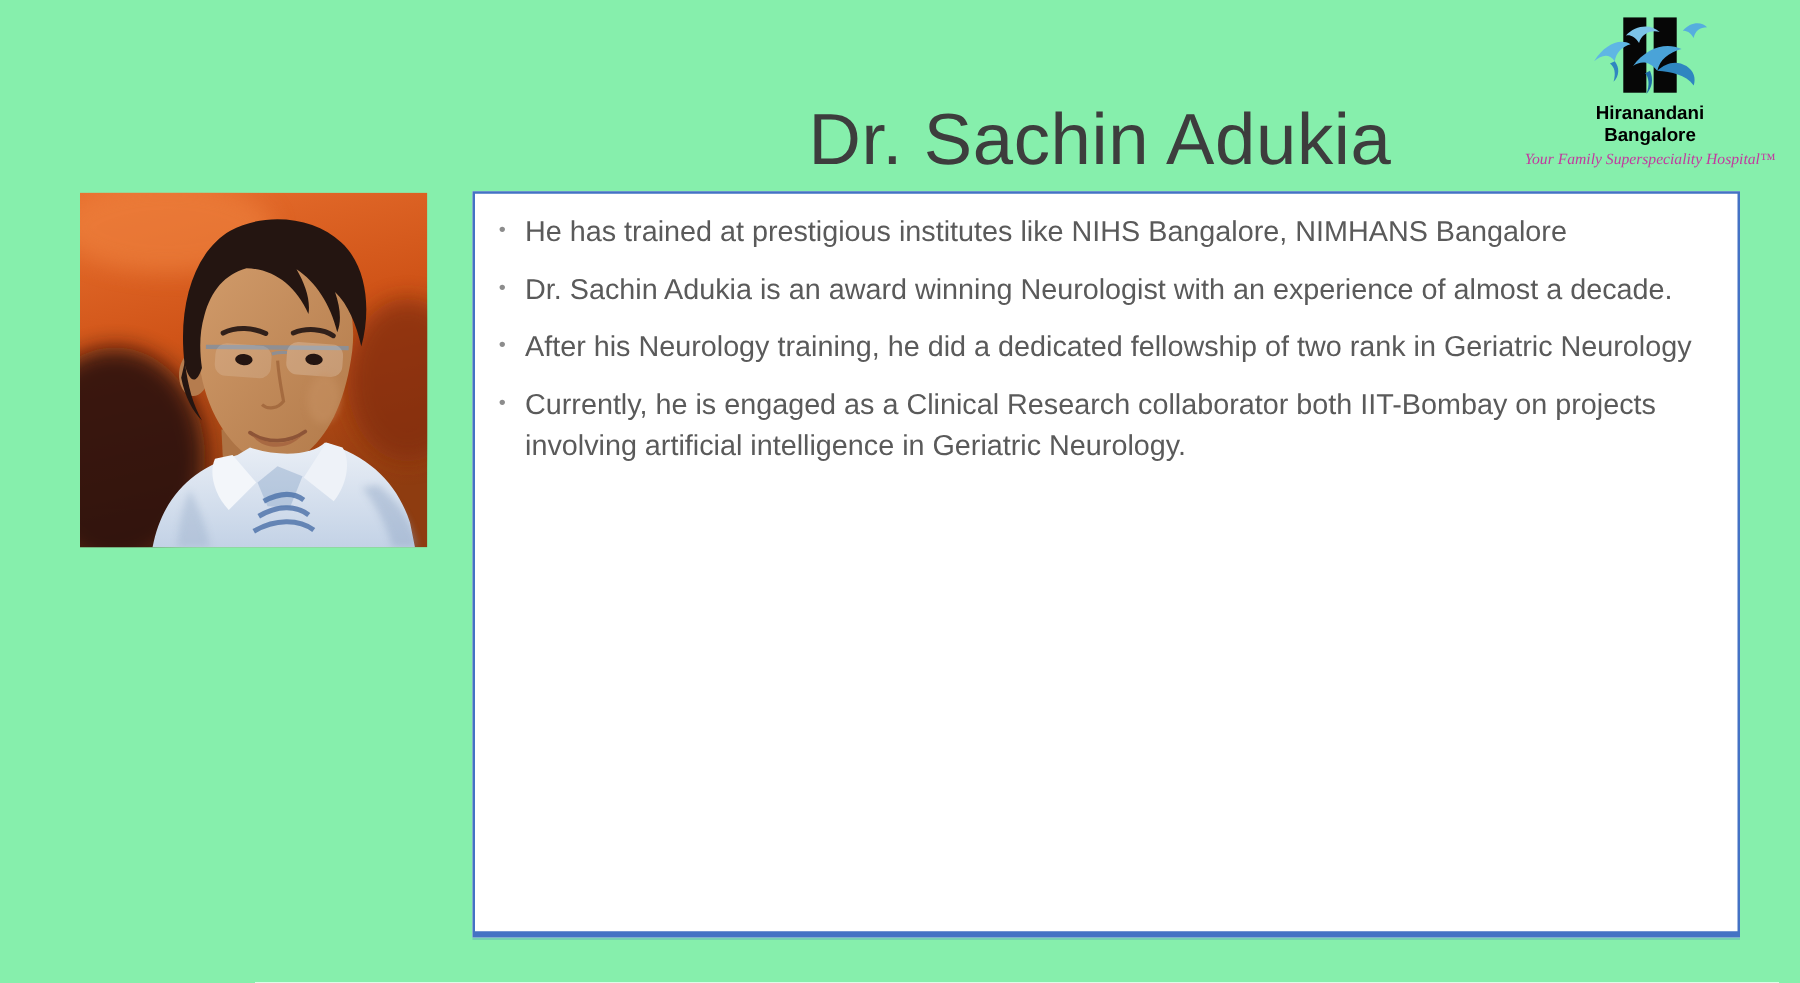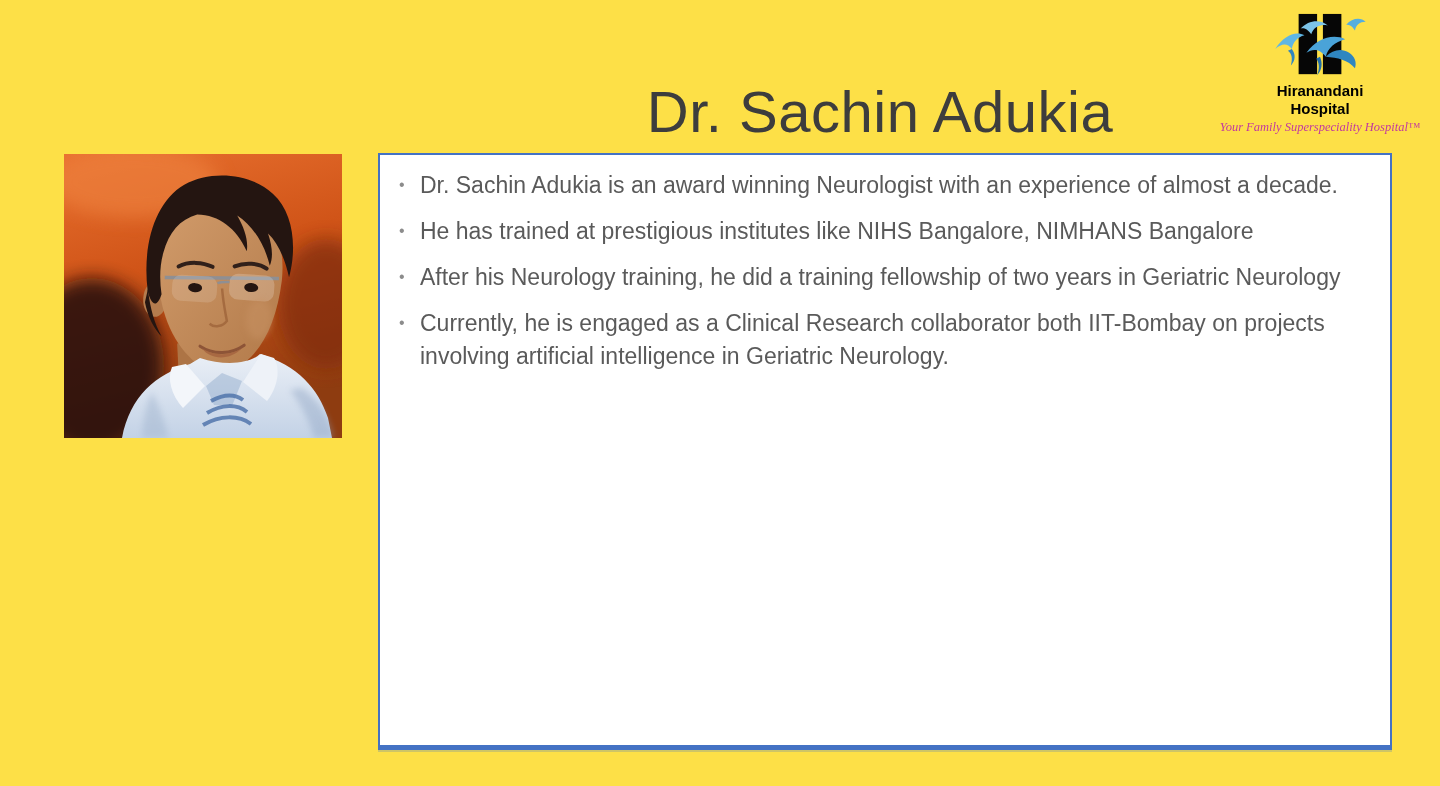--- a/index.html
+++ b/index.html
@@ -5,21 +5,21 @@
   html, body {
     margin: 0;
     padding: 0;
     background: #ffffff;
     font-family: "Liberation Sans", sans-serif;
   }
   .slide {
     position: relative;
     width: 1440px;
     height: 786px;
-    background: #fde047;
+    background: #86efac;
     overflow: hidden;
   }
 
   
   .slide-title {
     position: absolute;
     left: 430px;
     top: 38px;
     width: 900px;
     text-align: center;
@@ -118,21 +118,21 @@
 
       <path d="M4,38 C13,24 25,19 34,24 C27,26 22,31 21,38 C16,31 10,33 4,38 Z" fill="#5fb6e4"></path>
       <path d="M21,38 C25,43 25,50 20,55 C22,48 21,43 17,40 Z" fill="#2f86c0"></path>
       <path d="M30,17 C38,8 51,7 58,14 C50,12 43,16 41,23 C37,17 33,16 30,17 Z" fill="#7cc3e8"></path>
       <path d="M36,42 C47,27 63,22 76,28 C65,31 58,37 56,46 C49,37 42,38 36,42 Z" fill="#4aa3d8"></path>
       <path d="M56,46 C63,39 72,37 80,42 C86,46 88,52 86,58 C79,49 68,47 56,46 Z" fill="#2f86c0"></path>
       <path d="M50,46 C53,53 52,60 47,65 C50,58 49,51 46,48 Z" fill="#1f6ca8"></path>
       <path d="M77,13 C83,6 92,5 97,10 C91,10 87,13 86,19 C83,14 80,13 77,13 Z" fill="#56aede"></path>
     </svg>
     <div class="logo-name">Hiranandani</div>
-    <div class="logo-name">Hospital</div>
+    <div class="logo-name">Bangalore</div>
     <div class="logo-tagline">Your Family Superspeciality Hospital™</div>
   </div>
 
   <div class="photo">
     <svg viewBox="0 0 278 284" width="278" height="284" aria-hidden="true">
       <defs>
         <linearGradient id="pbg" x1="0" y1="0" x2="0.25" y2="1">
           <stop offset="0" stop-color="#e8702f"></stop>
           <stop offset="0.45" stop-color="#d05418"></stop>
           <stop offset="1" stop-color="#8e3c10"></stop>
@@ -190,20 +190,20 @@
       <path d="M197,200 L179,228 L203,247 C215,232 216,213 210,204 Z" fill="#eef2f8"></path>
       <path d="M142,232 L158,219 L178,227 L168,252 L150,251 Z" fill="#8fa8c9" opacity="0.45"></path>
       <path d="M147,247 C160,240 171,240 179,246 M143,259 C158,250 173,250 183,258 M139,271 C156,261 175,261 187,270" stroke="#4a6fa8" stroke-width="4" fill="none" opacity="0.8"></path>
       <path d="M88,238 C98,258 102,272 104,284 L78,284 C79,266 82,250 88,238 Z" fill="#9fb2cc" opacity="0.45" filter="url(#pblur2)"></path>
       <path d="M226,236 C238,252 246,268 250,284 L270,284 C266,262 252,244 238,234 Z" fill="#8aa0c0" opacity="0.4" filter="url(#pblur2)"></path>
     </svg>
   </div>
 
   <div class="bio-box">
     <ul class="bio-list">
+      <li>He has trained at prestigious institutes like NIHS Bangalore, NIMHANS Bangalore</li>
       <li>Dr. Sachin Adukia is an award winning Neurologist with an experience of almost a decade.</li>
-      <li>He has trained at prestigious institutes like NIHS Bangalore, NIMHANS Bangalore</li>
-      <li>After his Neurology training, he did a training fellowship of two years in Geriatric Neurology</li>
+      <li>After his Neurology training, he did a dedicated fellowship of two rank in Geriatric Neurology</li>
       <li>Currently, he is engaged as a Clinical Research collaborator both IIT-Bombay on projects involving artificial intelligence in Geriatric Neurology.</li>
     </ul>
   </div>
 
 </div>
 
 </body></html>

